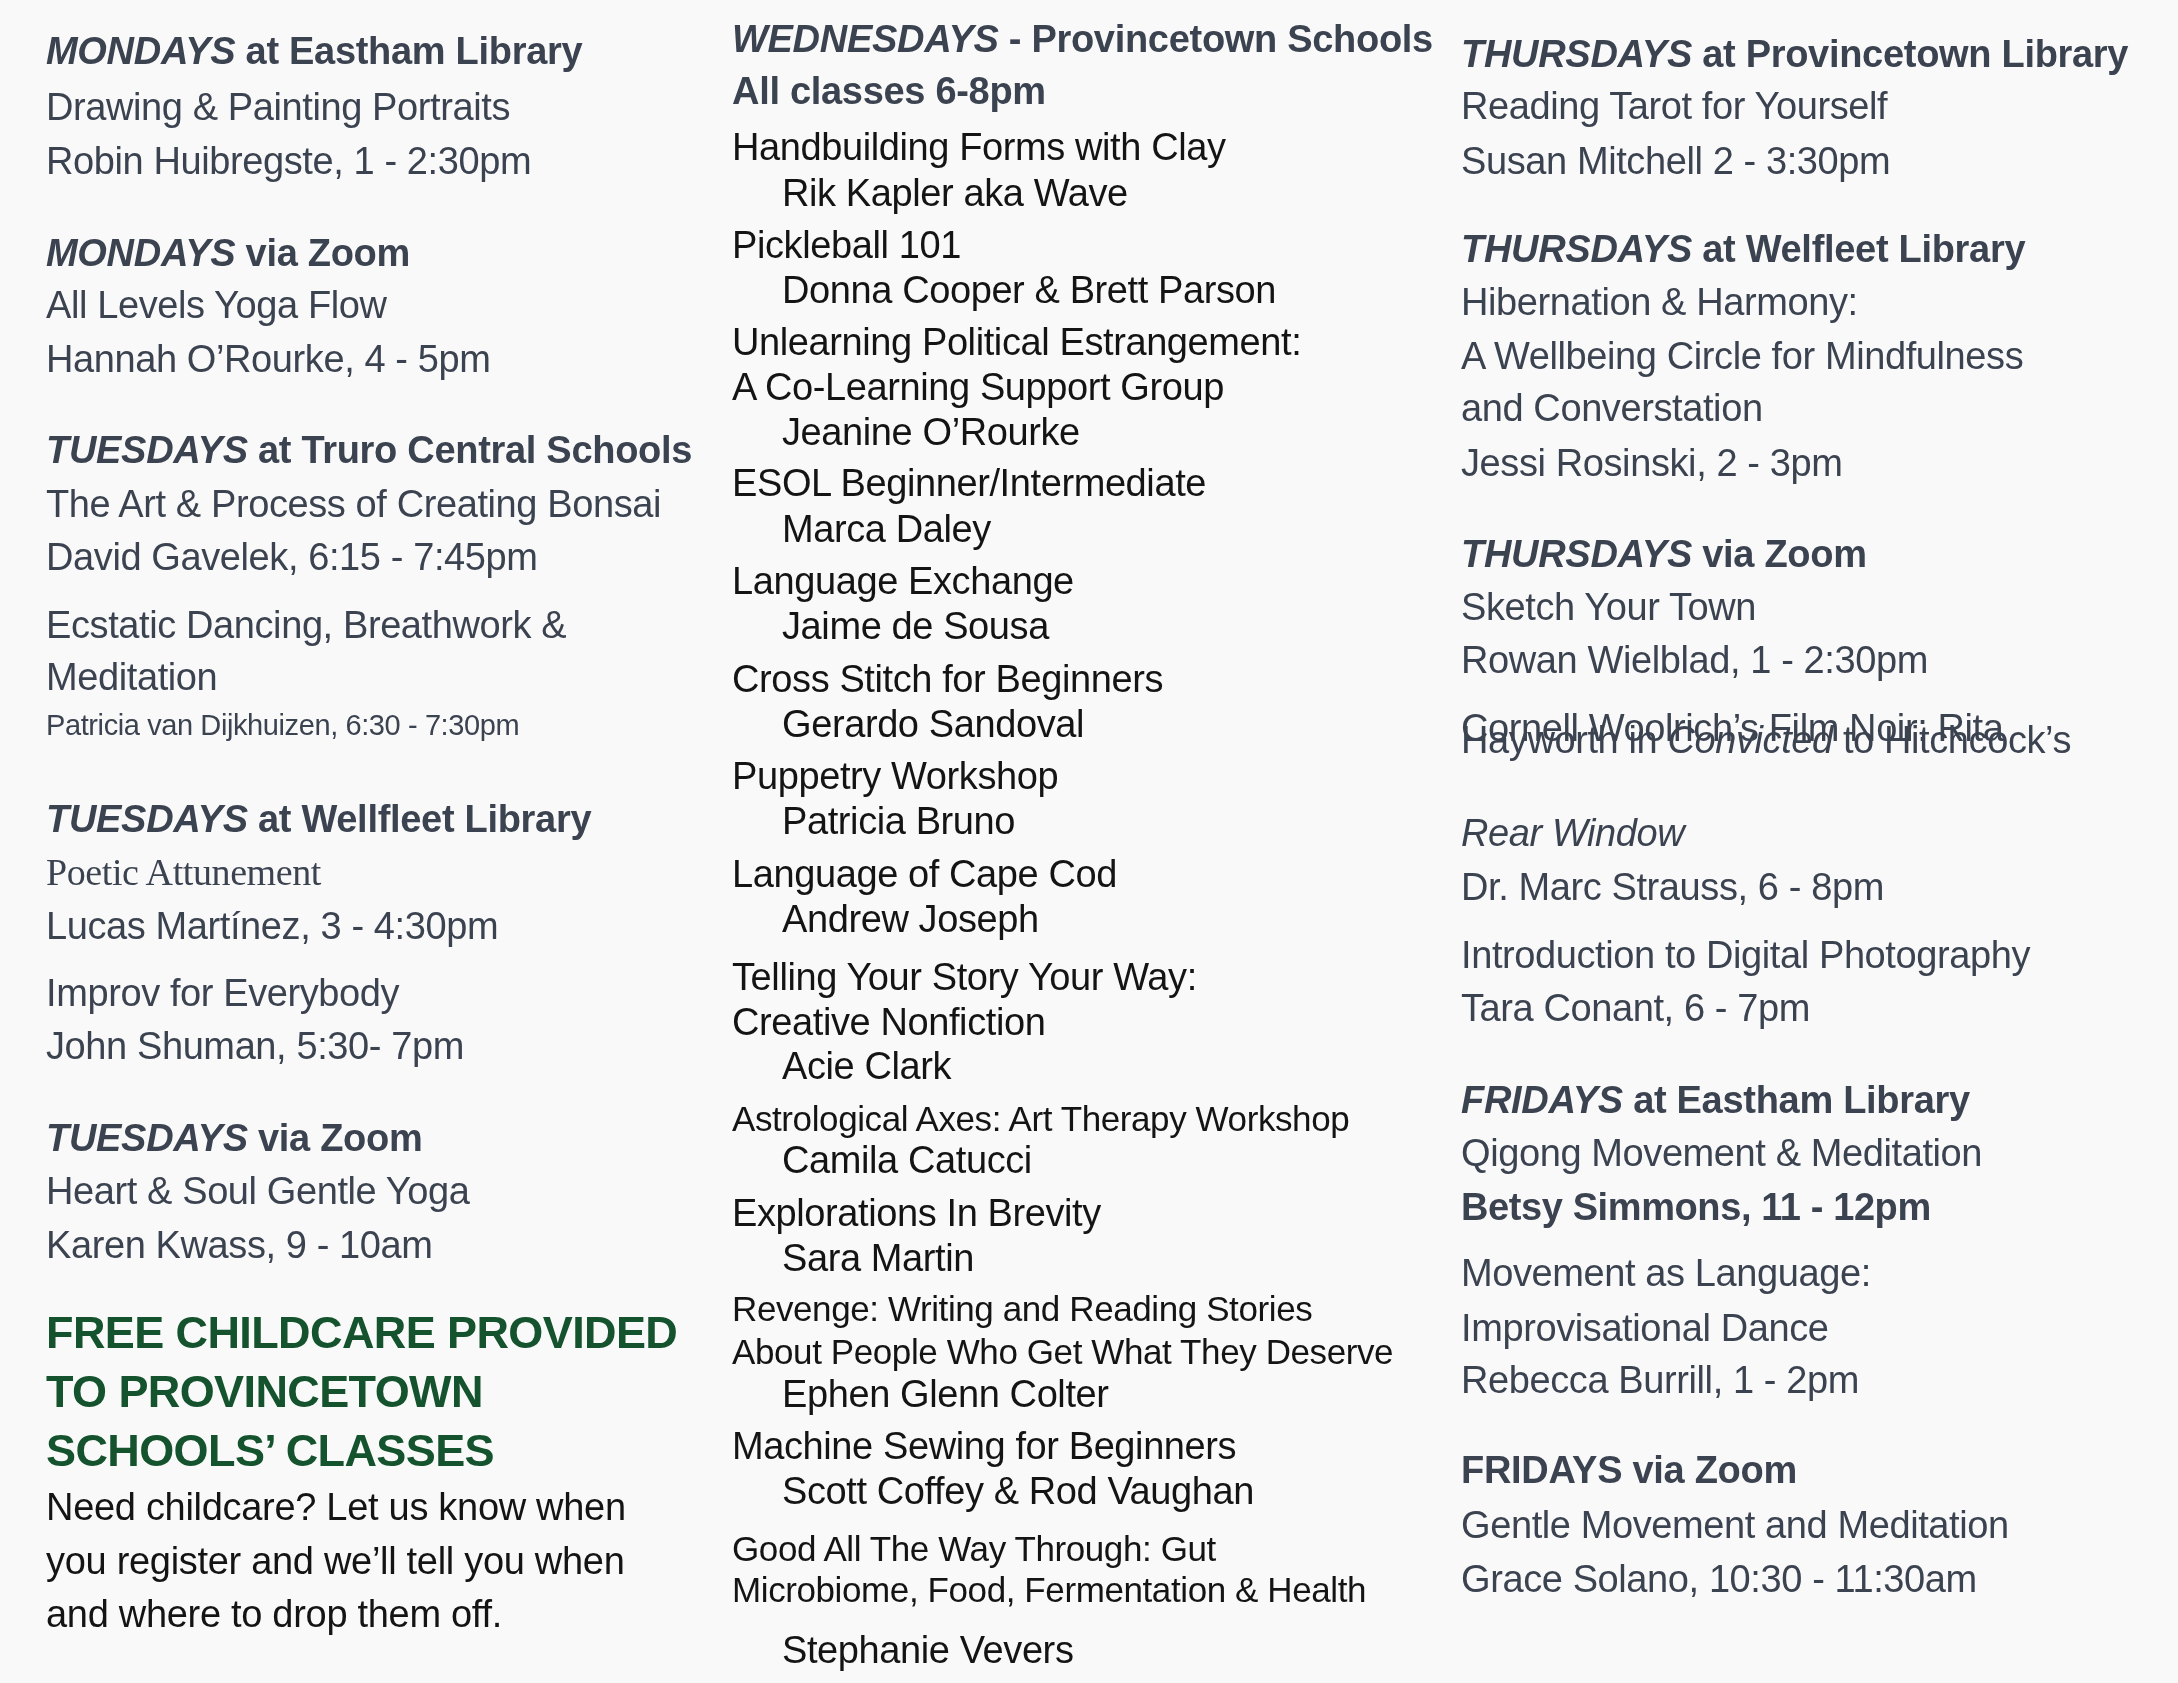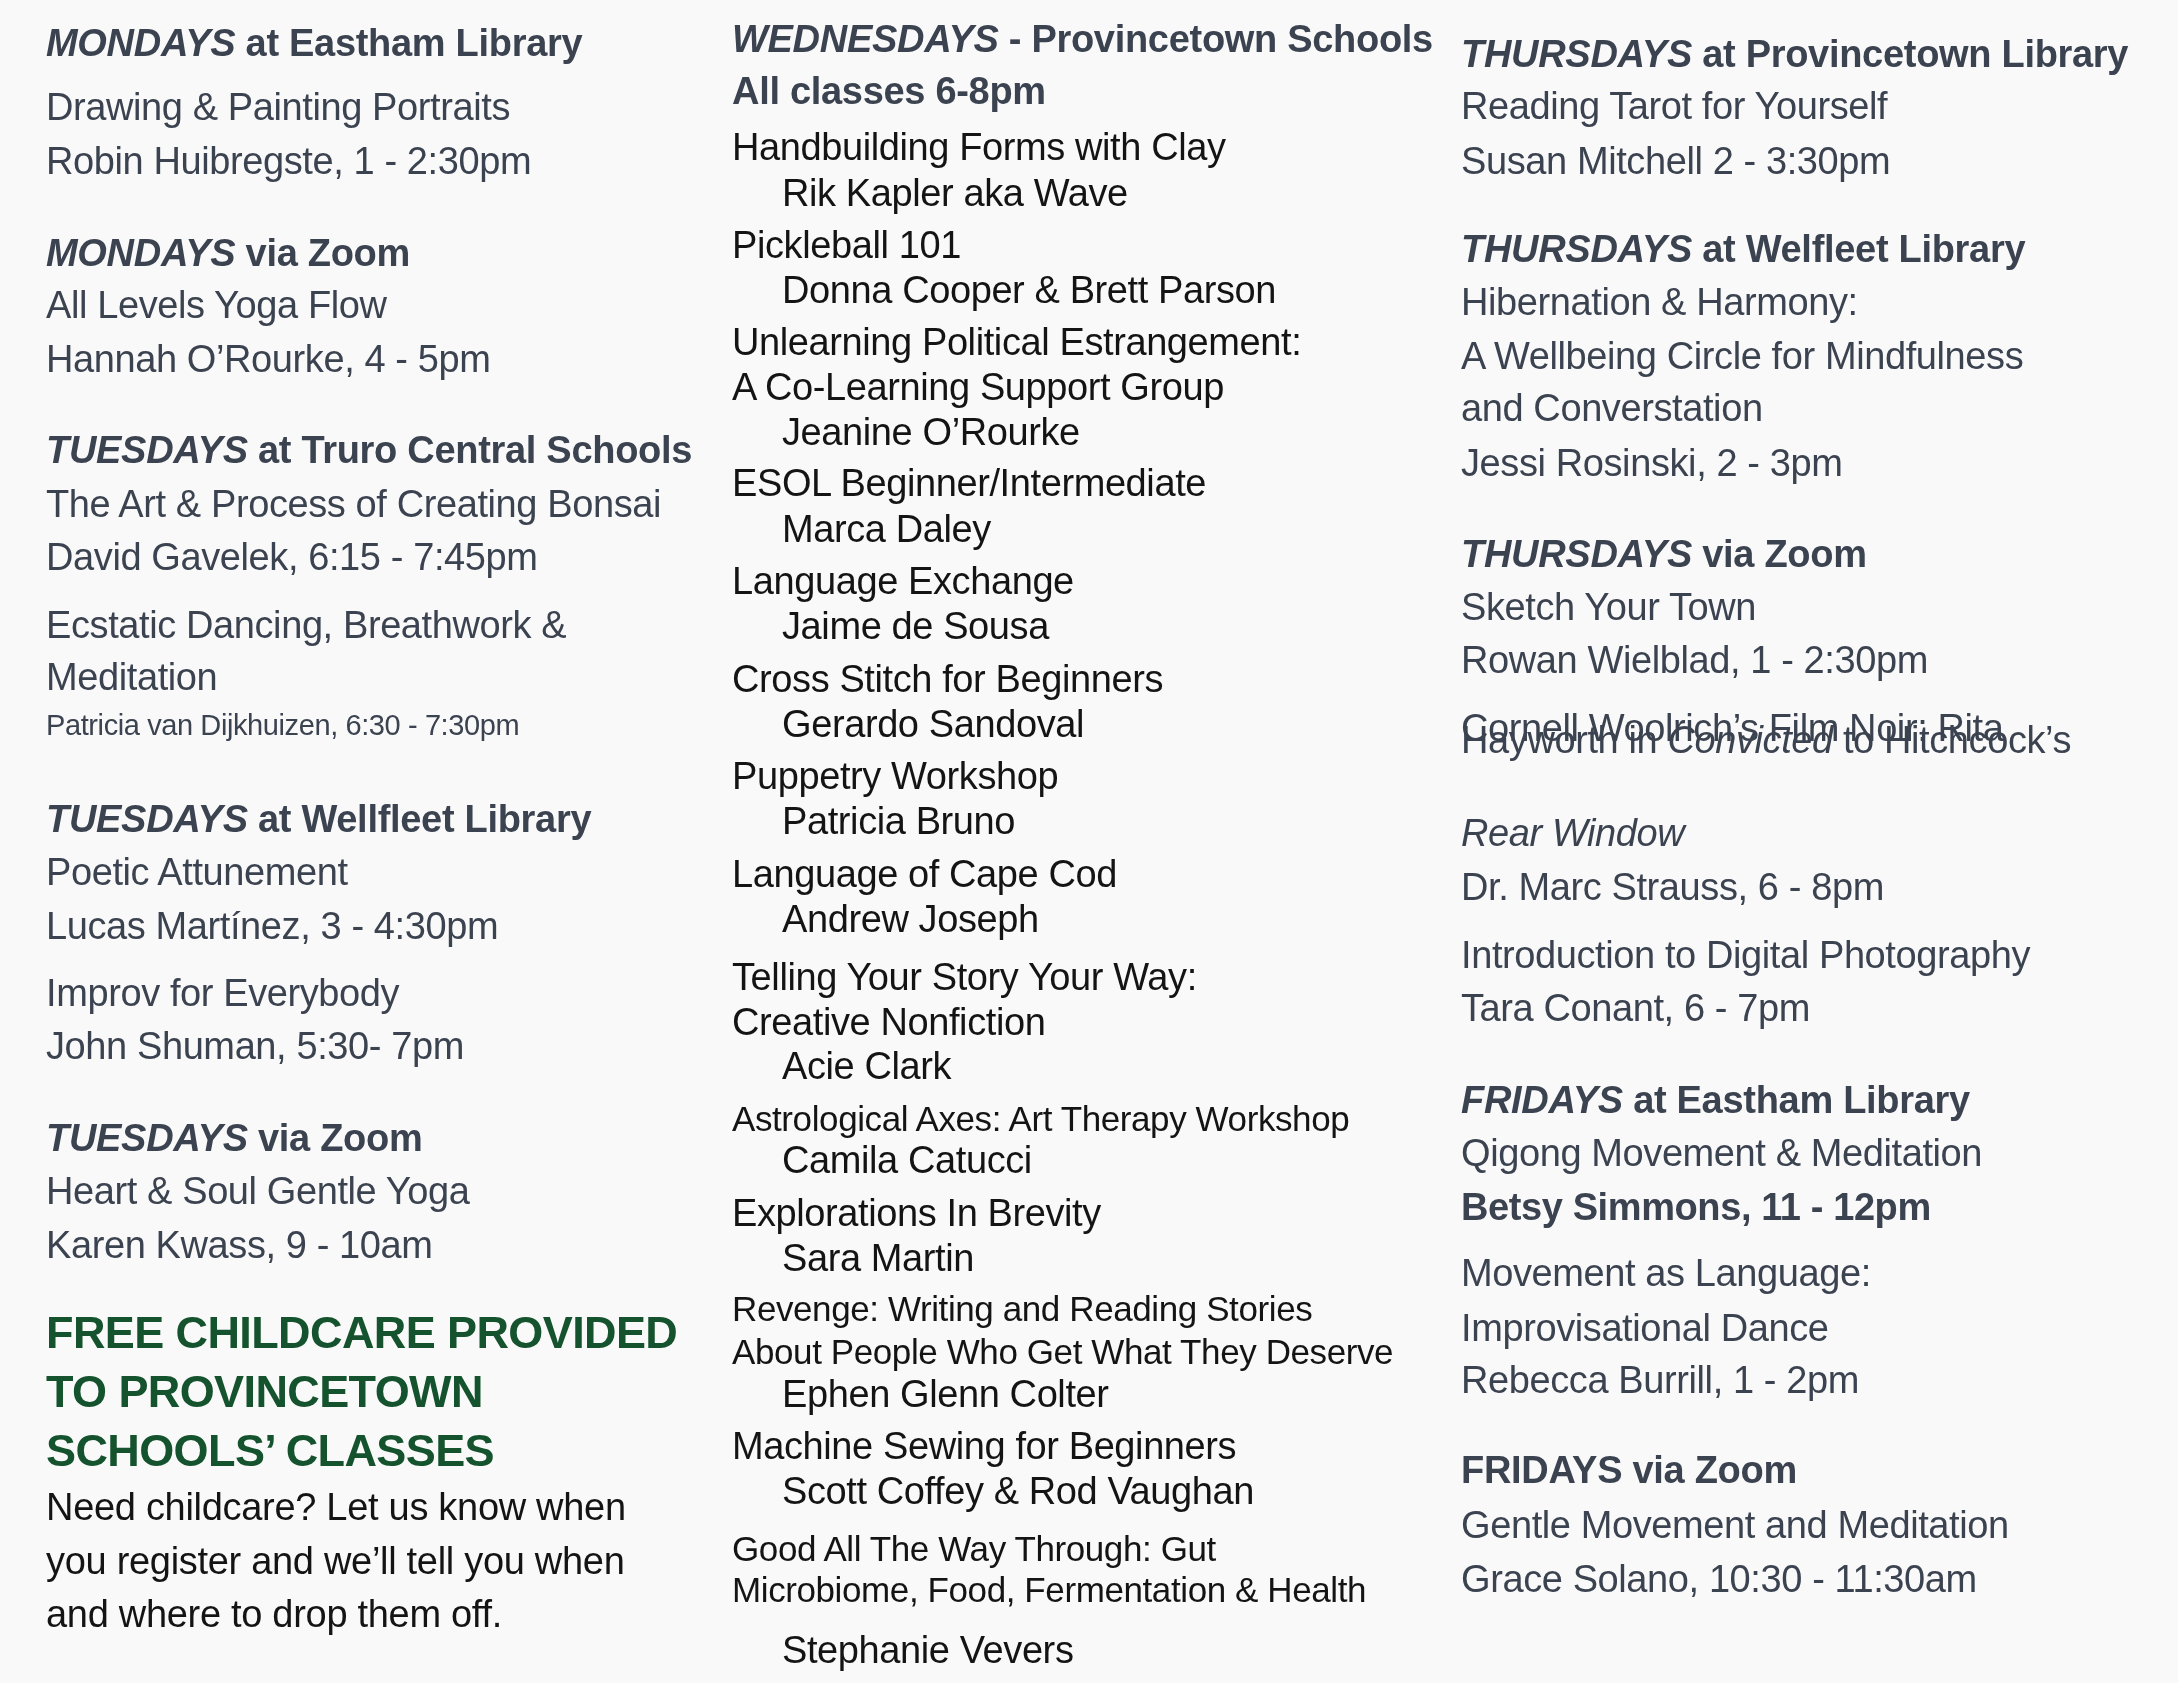--- a/index.html
+++ b/index.html
@@ -16,37 +16,37 @@
   .mid .small { font-size:35px; }
   .mid .ind { left:50px; }
   .red { color:#14532d; font-weight:bold; font-size:45px; letter-spacing:-0.6px; }
   .note { color:#141414; font-size:38px; letter-spacing:-0.3px; }
   i.it { font-style:italic; }
 </style>
 </head>
 <body>
 
 <div class="col" style="left:46px;width:673px;">
-  <div class="ln hdr" style="top:24px;"><span class="day">MONDAYS</span><span> at Eastham Library</span></div>
+  <div class="ln hdr" style="top:32px;"><span class="day">MONDAYS</span><span> at Eastham Library</span></div>
   <div class="ln body" style="top:88px;">Drawing &amp; Painting Portraits</div>
   <div class="ln body" style="top:142px;">Robin Huibregste, 1 - 2:30pm</div>
 
   <div class="ln hdr" style="top:234px;"><span class="day">MONDAYS</span><span> via Zoom</span></div>
   <div class="ln body" style="top:286px;">All Levels Yoga Flow</div>
   <div class="ln body" style="top:340px;">Hannah O’Rourke, 4 - 5pm</div>
 
   <div class="ln hdr" style="top:431px;"><span class="day">TUESDAYS</span><span> at Truro Central Schools</span></div>
   <div class="ln body" style="top:485px;">The Art &amp; Process of Creating Bonsai</div>
   <div class="ln body" style="top:538px;">David Gavelek, 6:15 - 7:45pm</div>
   <div class="ln body" style="top:606px;">Ecstatic Dancing, Breathwork &amp;</div>
   <div class="ln body" style="top:658px;">Meditation</div>
   <div class="ln body" style="top:711px;font-size:29px;">Patricia van Dijkhuizen, 6:30 - 7:30pm</div>
 
   <div class="ln hdr" style="top:800px;"><span class="day">TUESDAYS</span><span> at Wellfleet Library</span></div>
-  <div class="ln body" style="top:853px;">Poetic Attunement</div>
+  <div class="ln body" style="top:853px;font-family:Liberation Serif, serif;">Poetic Attunement</div>
   <div class="ln body" style="top:907px;">Lucas Martínez, 3 - 4:30pm</div>
   <div class="ln body" style="top:974px;">Improv for Everybody</div>
   <div class="ln body" style="top:1027px;">John Shuman, 5:30- 7pm</div>
 
   <div class="ln hdr" style="top:1119px;"><span class="day">TUESDAYS</span><span> via Zoom</span></div>
   <div class="ln body" style="top:1172px;">Heart &amp; Soul Gentle Yoga</div>
   <div class="ln body" style="top:1226px;">Karen Kwass, 9 - 10am</div>
 
   <div class="ln red" style="top:1310px;">FREE CHILDCARE PROVIDED</div>
   <div class="ln red" style="top:1369px;">TO PROVINCETOWN</div>

